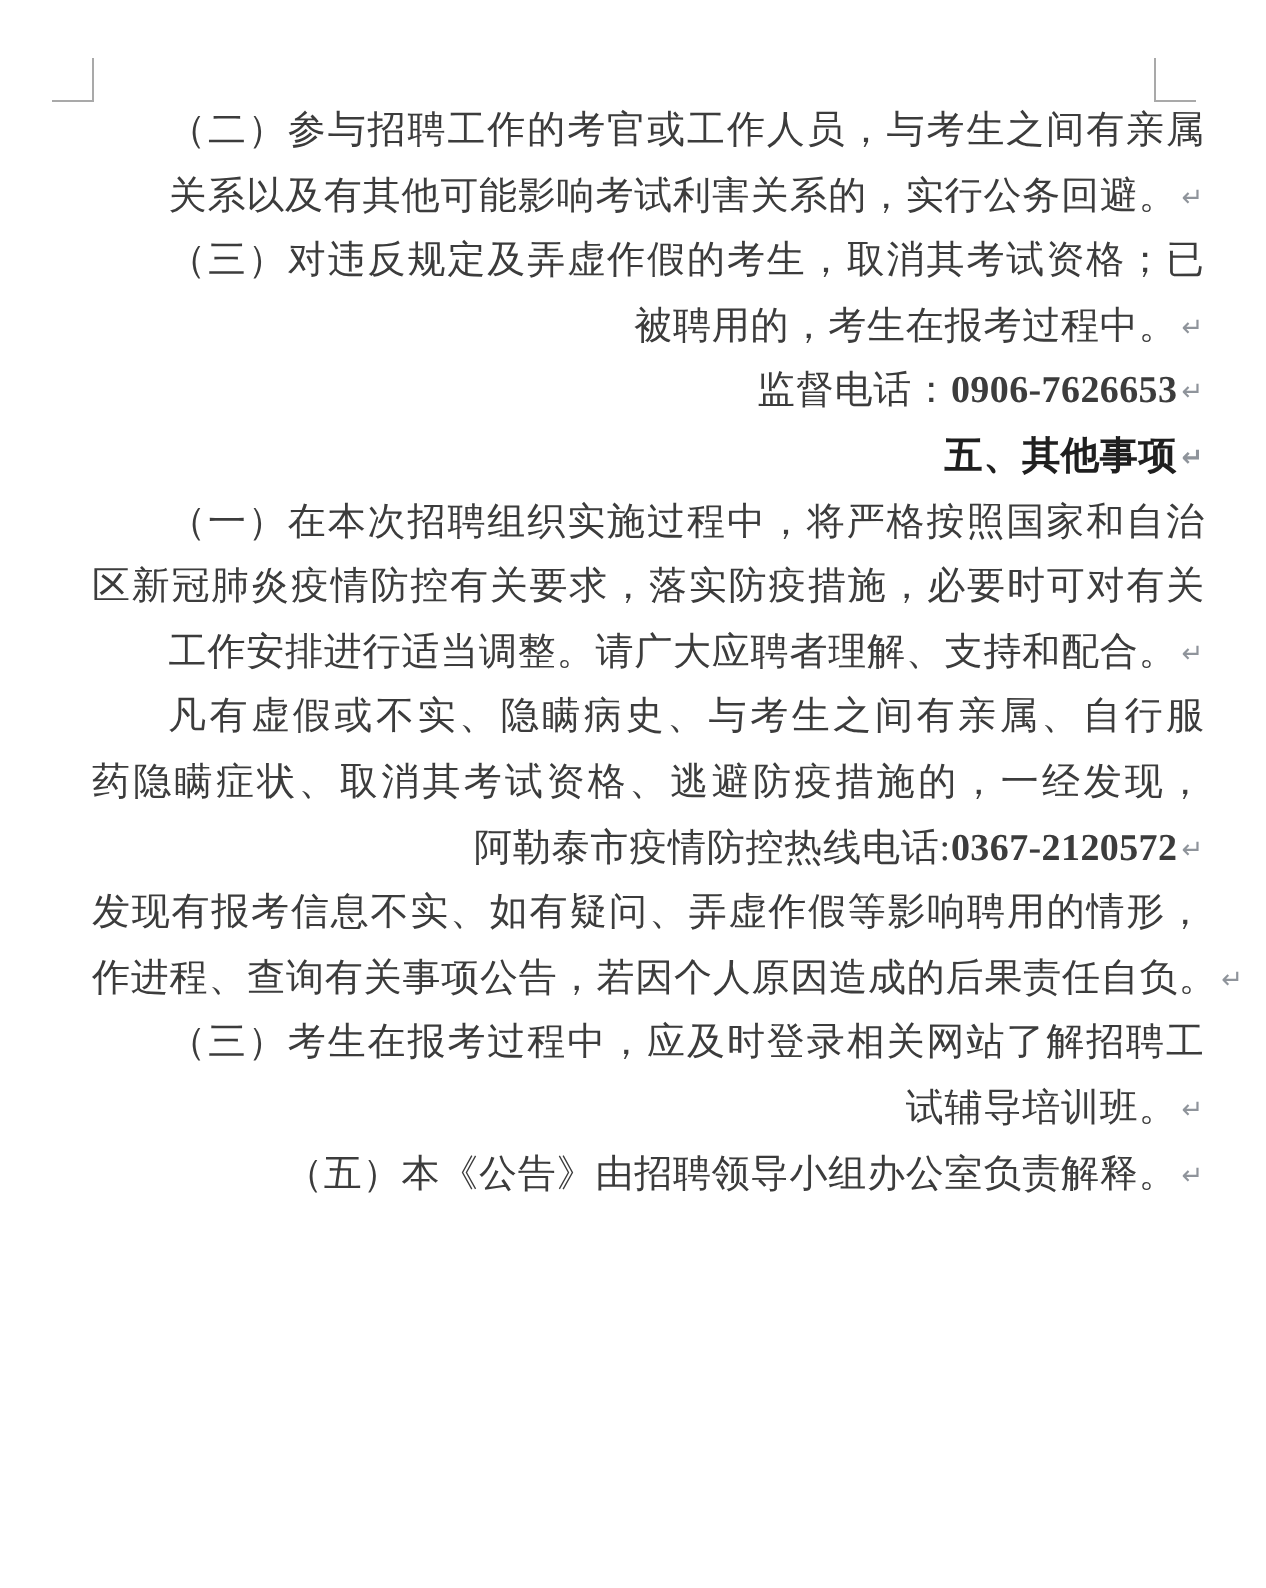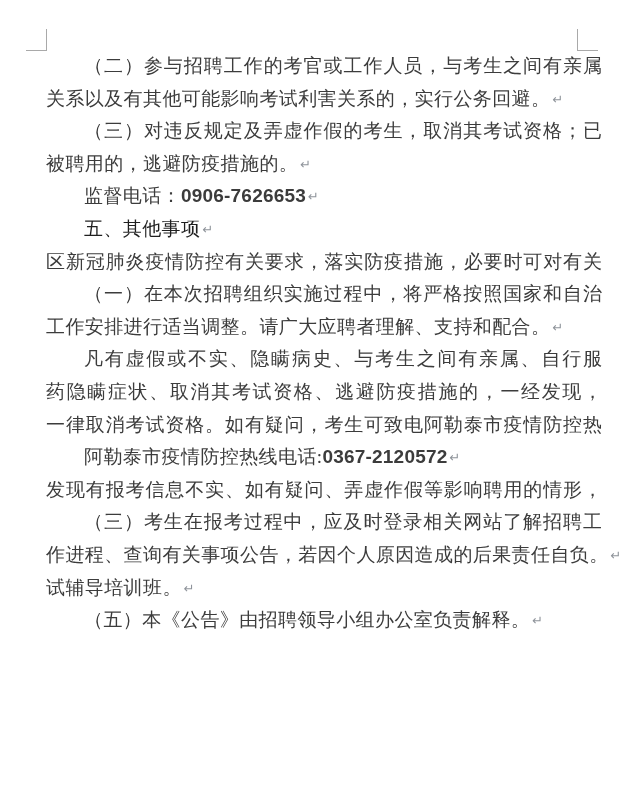--- a/index.html
+++ b/index.html
@@ -45,67 +45,66 @@
     left: 46px;
     top: 50px;
     width: 556px;
     color: var(--body-text);
     font-size: 19px;
   }
   .line {
     height: 32.6px;
     line-height: 32.6px;
     white-space: nowrap;
-    text-align: left;
+    text-align: right;
     letter-spacing: 0.4px;
   }
   .line.fill {
     white-space: normal;
     text-align: justify;
     text-align-last: justify;
     letter-spacing: 0;
   }
   .line.indent { padding-left: 38px; }
   .line.heading {
     font-family: "Liberation Sans", sans-serif;
-    font-weight: 400;
+    font-weight: 700;
     color: var(--heading-text);
   }
   .run.bold-num {
     font-weight: 700;
-    font-family: Liberation Sans, sans-serif;
+    font-family: Liberation Serif, serif;
     letter-spacing: 0.2px;
   }
   .pmark {
     font-family: "DejaVu Sans", sans-serif;
     color: var(--mark-color);
     font-size: 13px;
     margin-left: 2px;
     vertical-align: 1px;
   }
 </style>
 </head>
 <body>
 
 <div class="page">
   <div class="crop left"></div>
   <div class="crop right"></div>
   <div class="content">
       <div class="line indent fill"><span class="run">（二）参与招聘工作的考官或工作人员，与考生之间有亲属</span></div>
       <div class="line"><span class="run">关系以及有其他可能影响考试利害关系的，实行公务回避。</span><span class="pmark">↵</span></div>
       <div class="line indent fill"><span class="run">（三）对违反规定及弄虚作假的考生，取消其考试资格；已</span></div>
-      <div class="line"><span class="run">被聘用的，逃避防疫措施的。</span><span class="pmark">↵</span></div>
+      <div class="line"><span class="run">被聘用的，考生在报考过程中。</span><span class="pmark">↵</span></div>
       <div class="line indent"><span class="run">监督电话：</span><span class="run bold-num">0906-7626653</span><span class="pmark">↵</span></div>
       <div class="line indent heading"><span class="run">五、其他事项</span><span class="pmark">↵</span></div>
+      <div class="line indent fill"><span class="run">（一）在本次招聘组织实施过程中，将严格按照国家和自治</span></div>
       <div class="line fill"><span class="run">区新冠肺炎疫情防控有关要求，落实防疫措施，必要时可对有关</span></div>
-      <div class="line indent fill"><span class="run">（一）在本次招聘组织实施过程中，将严格按照国家和自治</span></div>
       <div class="line"><span class="run">工作安排进行适当调整。请广大应聘者理解、支持和配合。</span><span class="pmark">↵</span></div>
       <div class="line indent fill"><span class="run">凡有虚假或不实、隐瞒病史、与考生之间有亲属、自行服</span></div>
       <div class="line fill"><span class="run">药隐瞒症状、取消其考试资格、逃避防疫措施的，一经发现，</span></div>
-      <div class="line fill"><span class="run">一律取消考试资格。如有疑问，考生可致电阿勒泰市疫情防控热</span></div>
       <div class="line indent"><span class="run">阿勒泰市疫情防控热线电话:</span><span class="run bold-num">0367-2120572</span><span class="pmark">↵</span></div>
       <div class="line fill"><span class="run">发现有报考信息不实、如有疑问、弄虚作假等影响聘用的情形，</span></div>
+      <div class="line"><span class="run">作进程、查询有关事项公告，若因个人原因造成的后果责任自负。</span><span class="pmark">↵</span></div>
       <div class="line indent fill"><span class="run">（三）考生在报考过程中，应及时登录相关网站了解招聘工</span></div>
-      <div class="line"><span class="run">作进程、查询有关事项公告，若因个人原因造成的后果责任自负。</span><span class="pmark">↵</span></div>
       <div class="line"><span class="run">试辅导培训班。</span><span class="pmark">↵</span></div>
       <div class="line indent"><span class="run">（五）本《公告》由招聘领导小组办公室负责解释。</span><span class="pmark">↵</span></div>
     </div>
 </div>
 
 </body></html>

